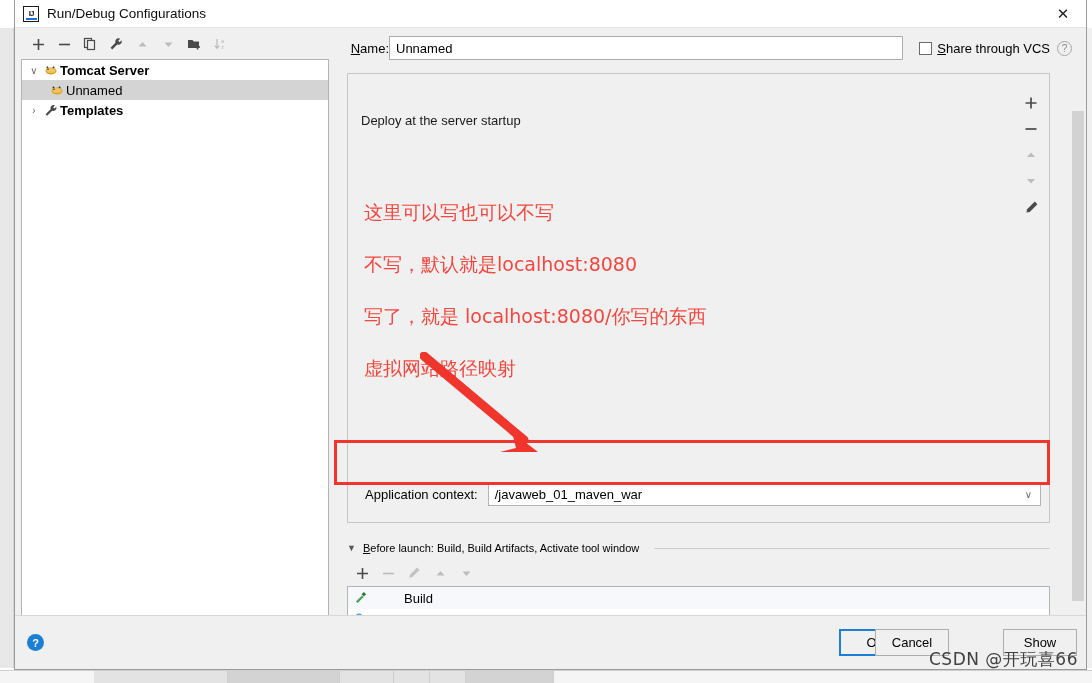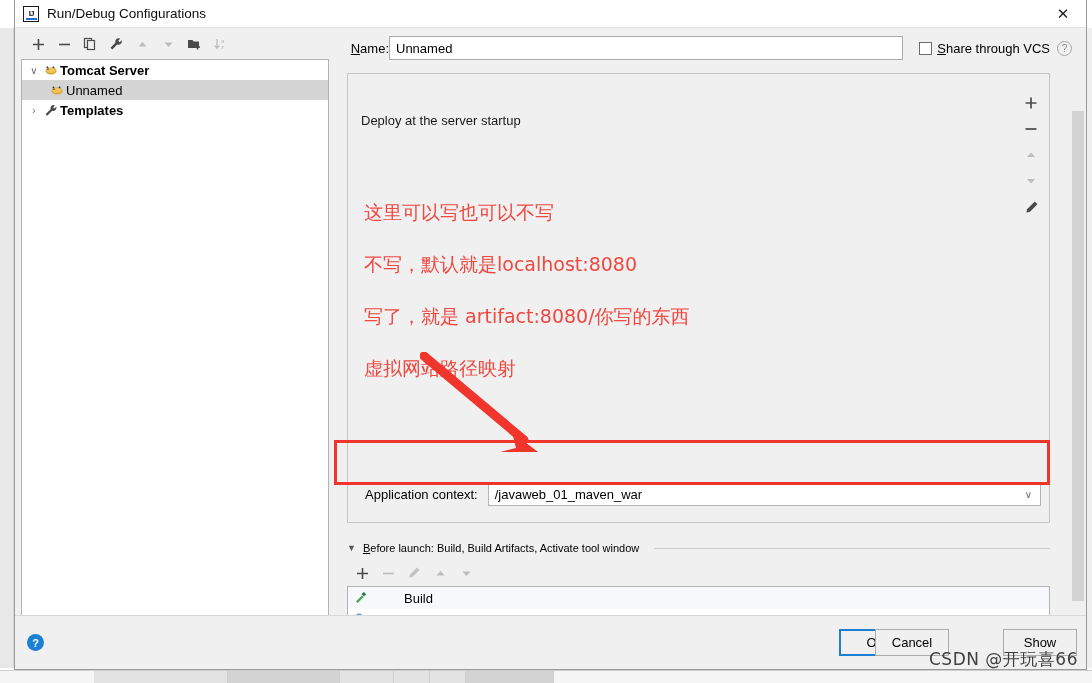--- a/index.html
+++ b/index.html
@@ -480,21 +480,21 @@
         <div class="btn primary" style="left:824px;">OK</div>
         <div class="btn" style="left:860px;">Cancel</div>
         <div class="btn" style="left:988px;">Show</div>
       </div>
 
     </div>
   </div>
 
   <div class="anno" style="left:364px; top:200px;">这里可以写也可以不写</div>
   <div class="anno" style="left:364px; top:252px;">不写，默认就是localhost:8080</div>
-  <div class="anno" style="left:364px; top:304px;">写了，就是 artifact:8080/你写的东西</div>
+  <div class="anno" style="left:364px; top:304px;">写了，就是 localhost:8080/你写的东西</div>
   <div class="anno" style="left:364px; top:356px;">虚拟网站路径映射</div>
 
   <svg class="red-arrow" width="140" height="115" viewBox="0 0 140 115">
     <path d="M4 4 L104 88" stroke="#f0362c" stroke-width="9" stroke-linecap="round"></path>
     <path d="M118 100 L92 80 L96 96 L80 100 Z" fill="#f0362c"></path>
   </svg>
 
   <div class="red-box"></div>
 
   <div class="watermark">CSDN @开玩喜66</div>

